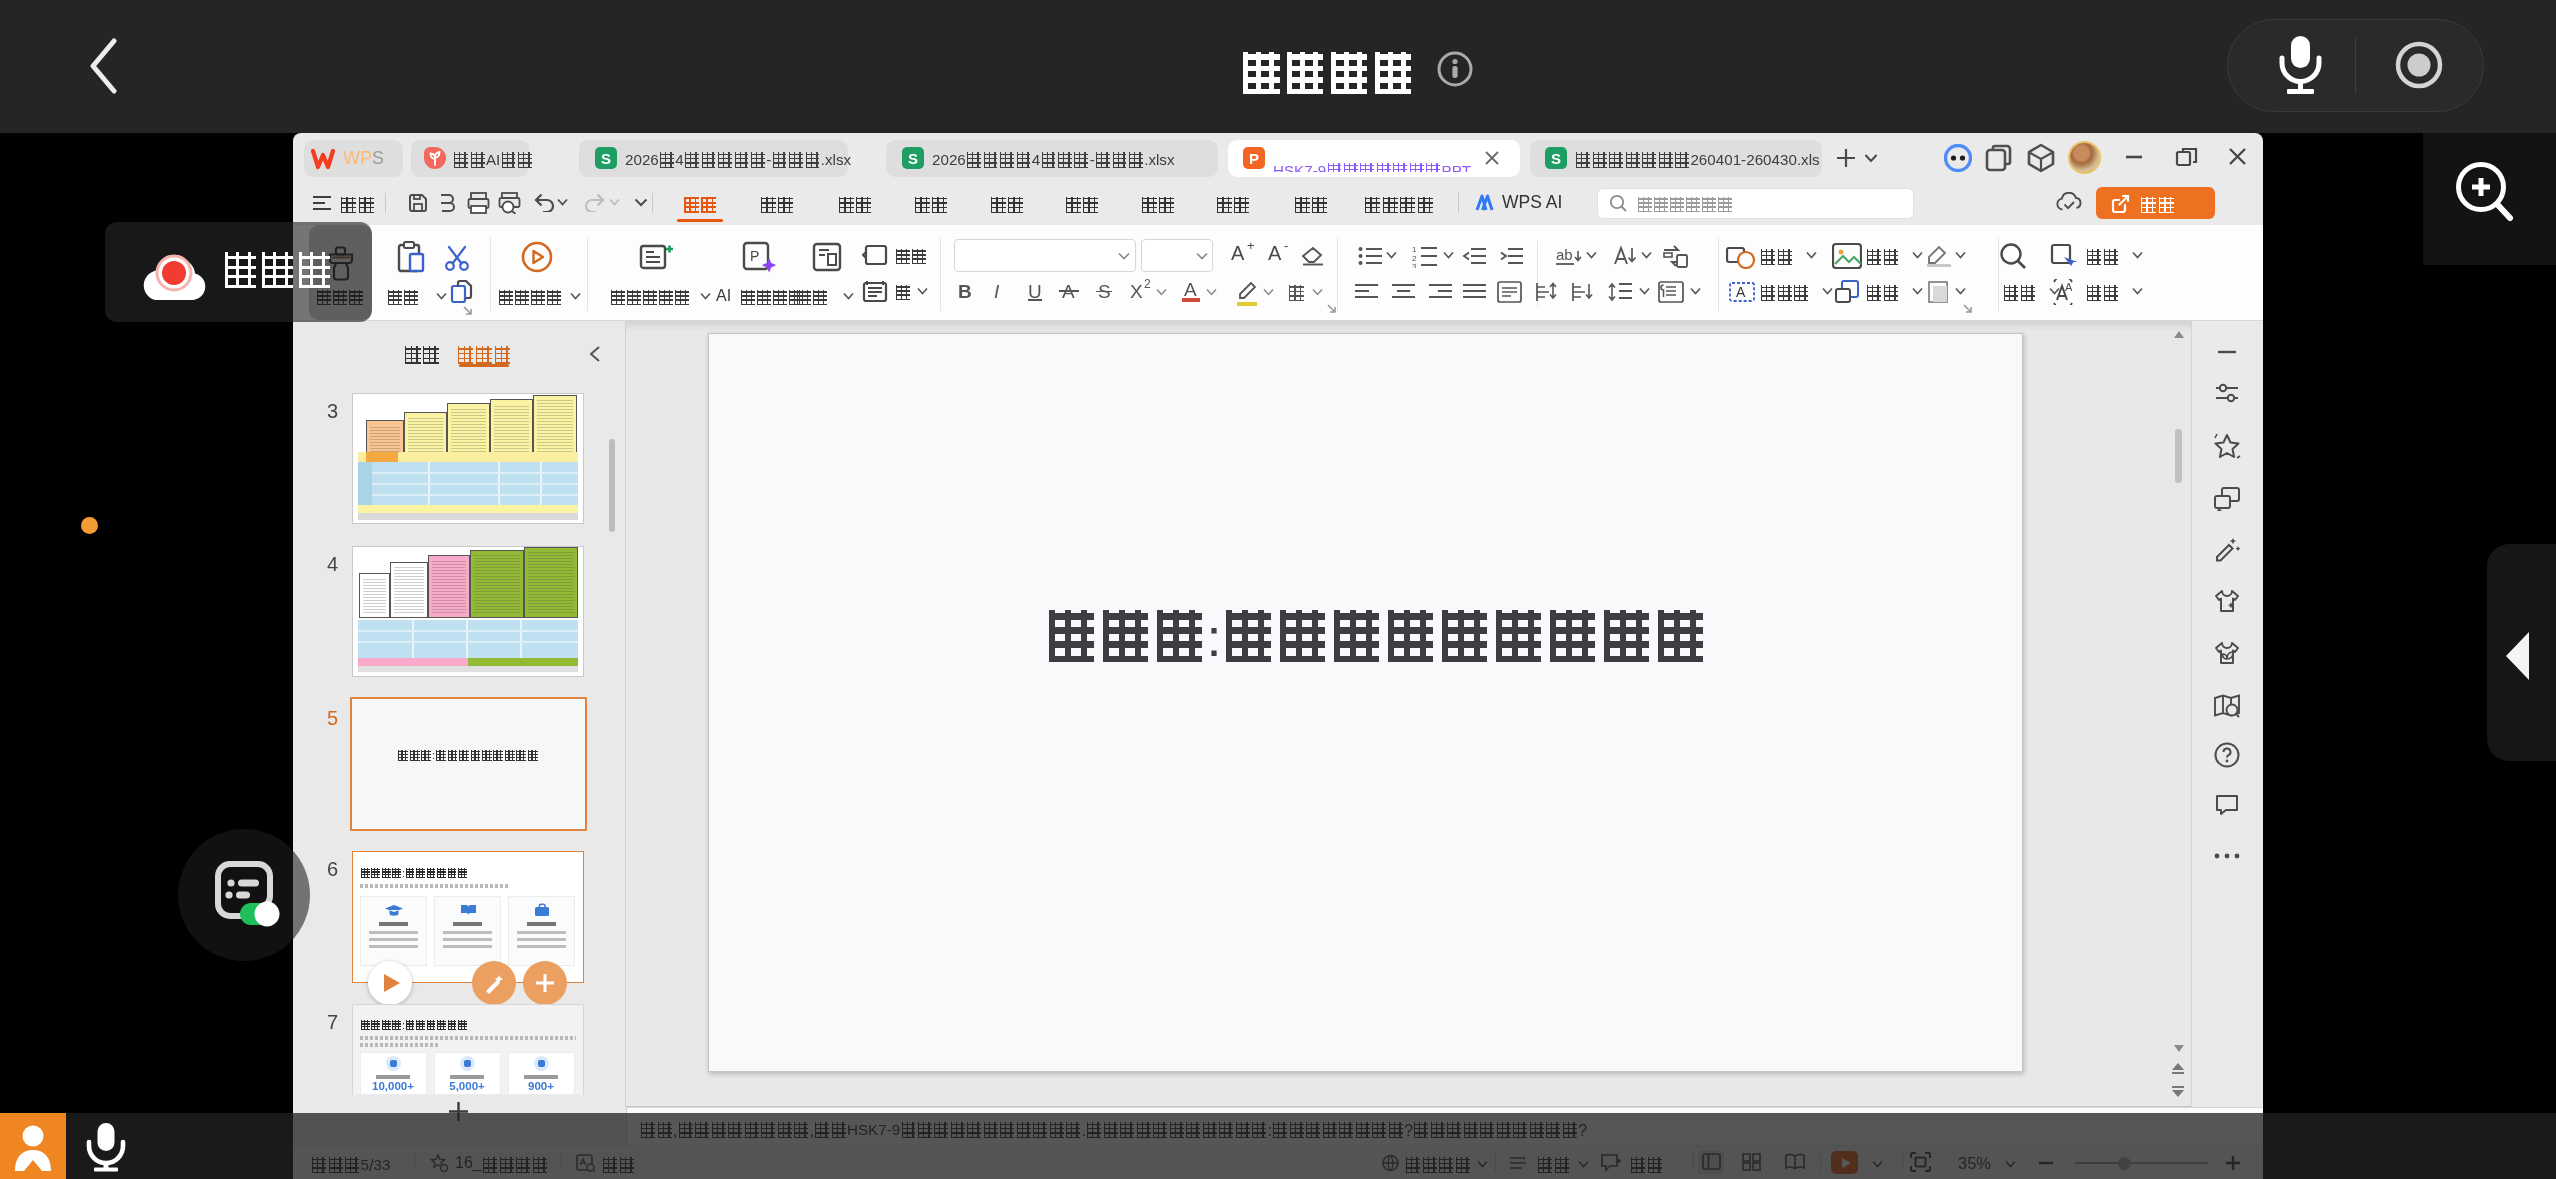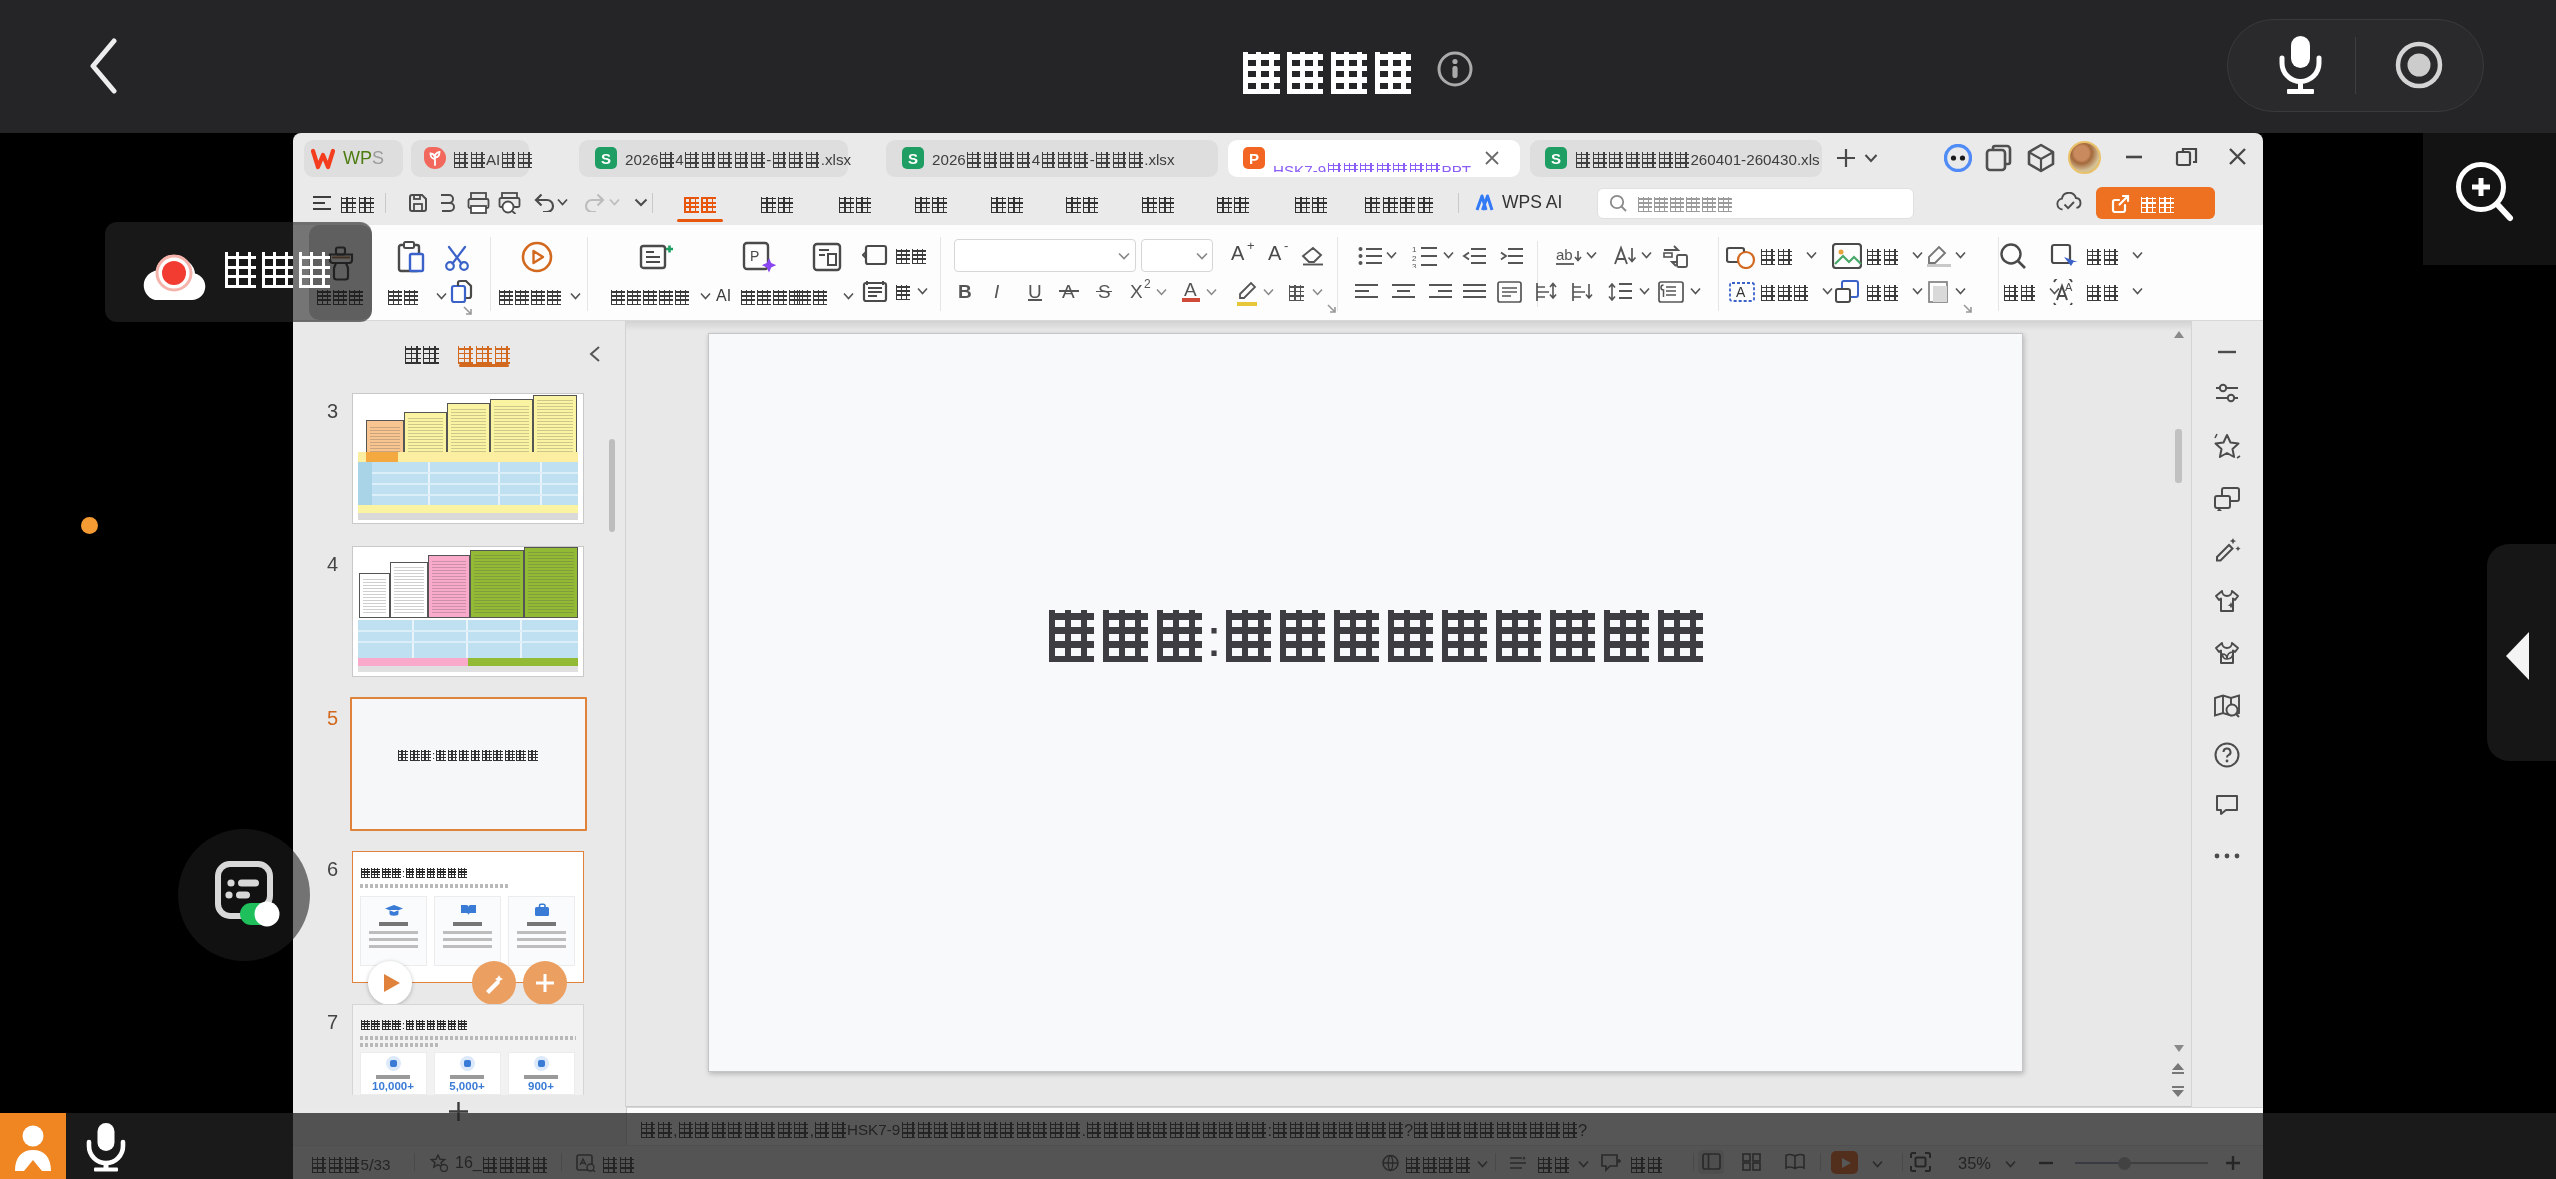--- a/index.html
+++ b/index.html
@@ -51,21 +51,21 @@
 <div style="position:absolute;left:293px;top:133px;width:1970px;height:1046px;background:#eaeaeb;border-radius:8px 8px 0 0"></div>
 <div style="position:absolute;left:304px;top:140px;width:99px;height:37px;background:#dedede;border-radius:9px"></div>
 <div style="position:absolute;left:411px;top:140px;width:118px;height:37px;background:#dedede;border-radius:9px"></div>
 <div style="position:absolute;left:579px;top:140px;width:269px;height:37px;background:#dedede;border-radius:9px"></div>
 <div style="position:absolute;left:886px;top:140px;width:332px;height:37px;background:#dedede;border-radius:9px"></div>
 <div style="position:absolute;left:1228px;top:140px;width:292px;height:37px;background:#ffffff;border-radius:9px"></div>
 <div style="position:absolute;left:1530px;top:140px;width:292px;height:37px;background:#dedede;border-radius:9px"></div>
 <svg style="position:absolute;left:310px;top:147px" width="26" height="24" viewBox="0 0 26 24" fill="none">
       <path d="M3 4 L8 20 L13 8 L18 20 L23 4" stroke="#f33d1e" stroke-width="4.2" stroke-linejoin="round" stroke-linecap="round"></path>
     </svg>
-<div style="position:absolute;left:343px;top:146px;width:60px;height:24px;font-size:18px;line-height:24px;color:#3c3c3c;font-weight:normal;text-align:left;white-space:nowrap"><span style="color:#4d7c0f">WP</span><span style="color:#9b9b9b">S</span></div>
+<div style="position:absolute;left:343px;top:146px;width:60px;height:24px;font-size:18px;line-height:24px;color:#3c3c3c;font-weight:normal;text-align:left;white-space:nowrap"><span style="color:#fdba74">WP</span><span style="color:#9b9b9b">S</span></div>
 <div style="position:absolute;left:424px;top:147px;width:22px;height:22px;background:#f2685c;border-radius:6px 11px 11px 11px"></div>
 <svg style="position:absolute;left:428px;top:150px" width="14" height="16" viewBox="0 0 14 16" fill="none">
       <path d="M7 15 V8 M7 9 C4 9 2.5 7 2.5 3.5 C6 3.5 7 5.5 7 9 M7 7 C7 4.5 8.5 2.5 11.5 2 C11.5 5.5 10 7.5 7 7.5" stroke="#fff" stroke-width="1.8" stroke-linecap="round"></path>
     </svg>
 <div style="position:absolute;left:453px;top:146.75px;width:120px;height:22.5px;font-size:16.5px;line-height:22.5px;color:#3e3e3e;font-weight:normal;text-align:left;white-space:nowrap"><span class="k" style="font-size:16.5px;color:#3e3e3e;"><i></i><i></i><u>A</u><u>I</u><i></i><i></i></span></div>
 <div style="position:absolute;left:595px;top:147px;width:22px;height:22px;background:#1f9e63;border-radius:5px"></div>
     <div style="position:absolute;left:596px;top:147.5px;width:20px;height:21px;font-size:15px;line-height:21px;color:#fff;font-weight:bold;text-align:center;white-space:nowrap">S</div>
 <div style="position:absolute;left:625px;top:146.75px;width:230px;height:22.5px;font-size:16.5px;line-height:22.5px;color:#3e3e3e;font-weight:normal;text-align:left;white-space:nowrap"><span class="k" style="font-size:16.5px;color:#3e3e3e;"><u>2</u><u>0</u><u>2</u><u>6</u><i></i><u>4</u><i></i><i></i><i></i><i></i><i></i><u>-</u><i></i><i></i><i></i><u>.</u><u>x</u><u>l</u><u>s</u><u>x</u></span></div>
 <div style="position:absolute;left:902px;top:147px;width:22px;height:22px;background:#1f9e63;border-radius:5px"></div>
     <div style="position:absolute;left:903px;top:147.5px;width:20px;height:21px;font-size:15px;line-height:21px;color:#fff;font-weight:bold;text-align:center;white-space:nowrap">S</div>

